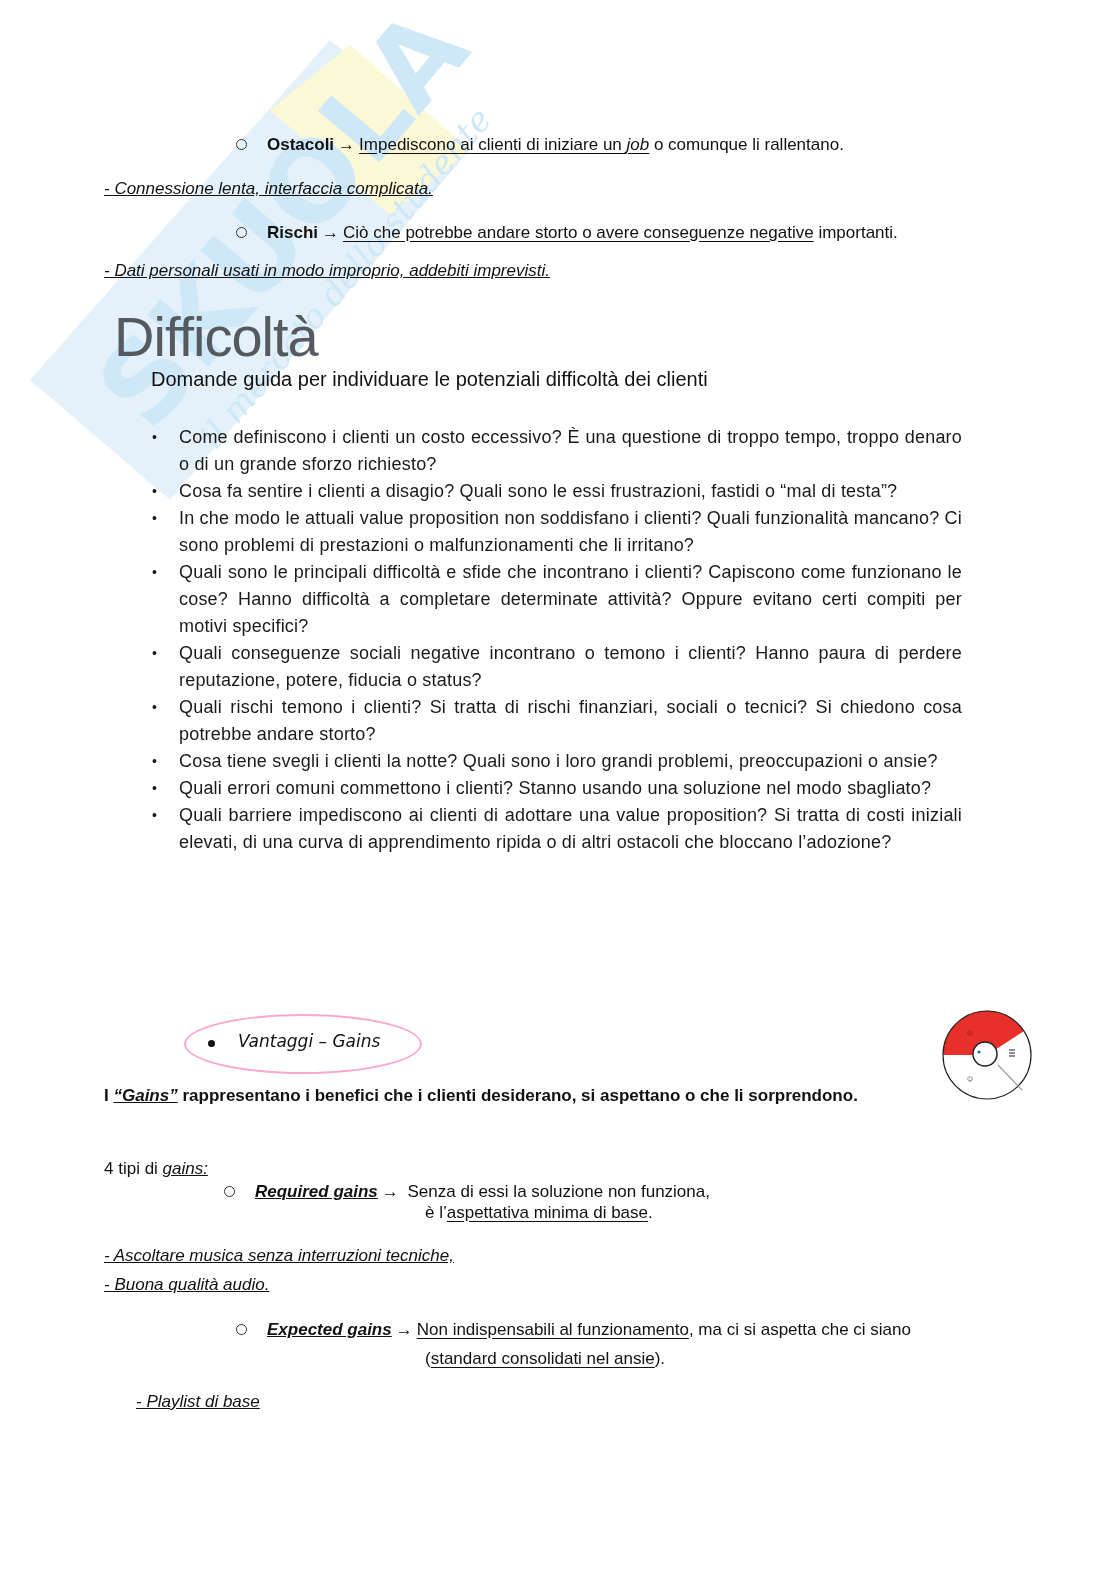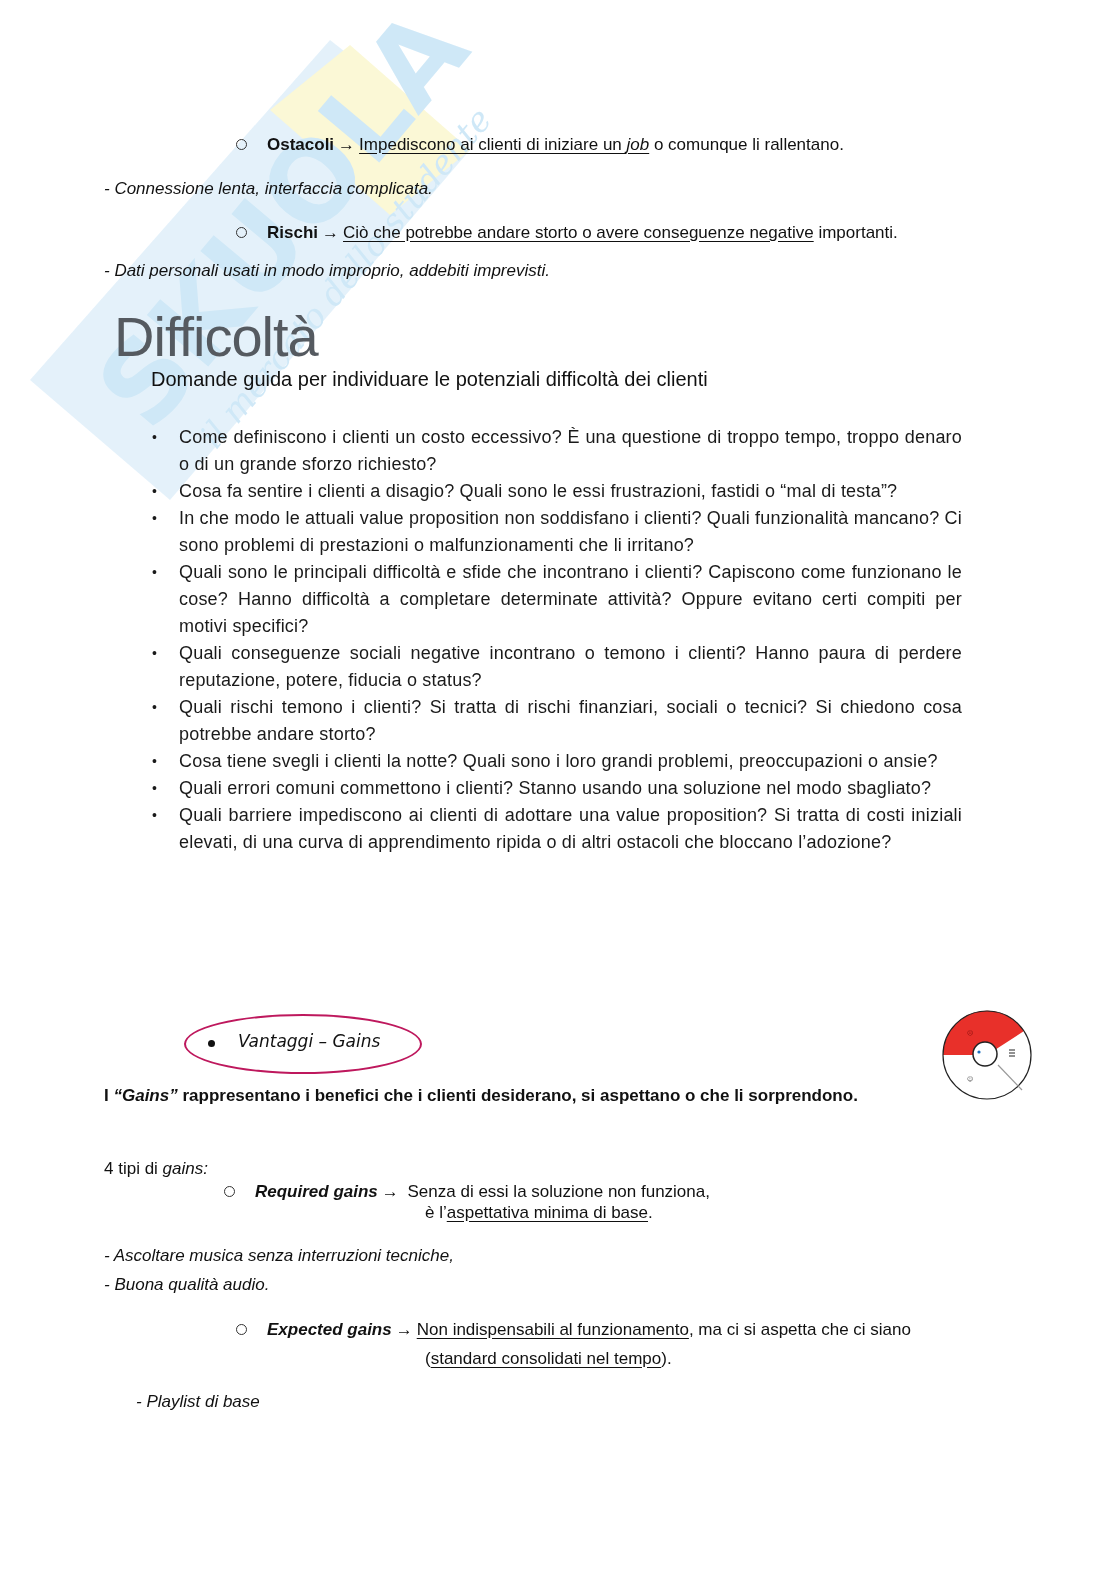--- a/index.html
+++ b/index.html
@@ -6,29 +6,29 @@
   body {
     width: 1116px; height: 1579px; background: #ffffff; position: relative; overflow: hidden;
     font-family: "Liberation Sans", "DejaVu Sans", sans-serif; color: #111;
   }
   .watermark { position: absolute; left: 0; top: 0; width: 520px; height: 540px; pointer-events: none; z-index: 0; }
   .content { position: absolute; left: 0; top: 0; width: 1116px; height: 1579px; z-index: 1; }
   .abs { position: absolute; white-space: nowrap; }
   .bullet-circle { display: inline-block; width: 9px; height: 9px; border: 1.3px solid #333; border-radius: 50%; margin-right: 20px; vertical-align: middle; position: relative; top: -1px; }
   .t17 { font-size: 17px; line-height: 22px; }
   .bold { font-weight: bold; }
-  .ital { font-style: italic; }
+  .ital { font-style: italic; text-decoration: underline; }
   .ul { text-decoration: underline; text-underline-offset: 3px; }
   .arrow { font-weight: normal; margin: 0 4px 0 4px; }
   .h1 { font-size: 56px; color: #555a60; font-weight: normal; letter-spacing: -1px; }
   .h2 { font-size: 20px; font-weight: normal; color: #111; }
   .qlist { position: absolute; left: 148px; top: 424px; width: 814px; margin: 0; padding: 0; list-style: none; }
   .qlist li { position: relative; padding-left: 31px; font-size: 18px; line-height: 27px; color: #1a1a1a; text-align: justify; letter-spacing: 0.2px; }
   .qlist li .dot { position: absolute; left: 4px; top: 0; font-size: 14px; }
-  .oval { position: absolute; left: 184px; top: 1014px; width: 238px; height: 60px; border: 2px solid #be185d; border-radius: 50%; box-sizing: border-box; }
+  .oval { position: absolute; left: 184px; top: 1014px; width: 238px; height: 60px; border: 2px solid #f9a8d4; border-radius: 50%; box-sizing: border-box; }
   .oval-bullet { position: absolute; left: 22px; top: 24px; width: 7px; height: 7px; border-radius: 50%; background: #111; }
   .oval-text { position: absolute; left: 52px; top: 15px; font-family: "DejaVu Sans", sans-serif; font-style: italic; font-size: 17px; color: #111; }
   .wheel { position: absolute; left: 940px; top: 1008px; width: 94px; height: 94px; }
 </style>
 </head>
 <body>
 
 <svg class="watermark" viewBox="0 0 520 540" xmlns="http://www.w3.org/2000/svg">
   <g opacity="0.55">
     <polygon points="30,380 330,40 470,150 170,500" fill="#cfe7f7"></polygon>
@@ -101,17 +101,17 @@
   <div class="abs t17" style="left:425px; top:1202px;">
     <span>è l’</span><span class="ul">aspettativa minima di base</span><span>.</span>
   </div>
   <div class="abs t17 ital" style="left:104px; top:1245px;text-align:center;">- Ascoltare musica senza interruzioni tecniche,</div>
   <div class="abs t17 ital" style="left:104px; top:1274px;">- Buona qualità audio.</div>
 
   <div class="abs t17" style="left:236px; top:1319px;">
     <span class="bullet-circle"></span><span class="bold ital">Expected gains</span><span class="arrow">→</span><span class="ul">Non indispensabili al funzionamento</span><span>, ma ci si aspetta che ci siano</span>
   </div>
   <div class="abs t17" style="left:425px; top:1348px;">
-    <span>(</span><span class="ul">standard consolidati nel tempo</span><span>).</span>
+    <span>(</span><span class="ul">standard consolidati nel ansie</span><span>).</span>
   </div>
   <div class="abs t17 ital" style="left:104px; top:1391px;margin-left:32px;">- Playlist di base</div>
 
 </div>
 
 </body></html>

